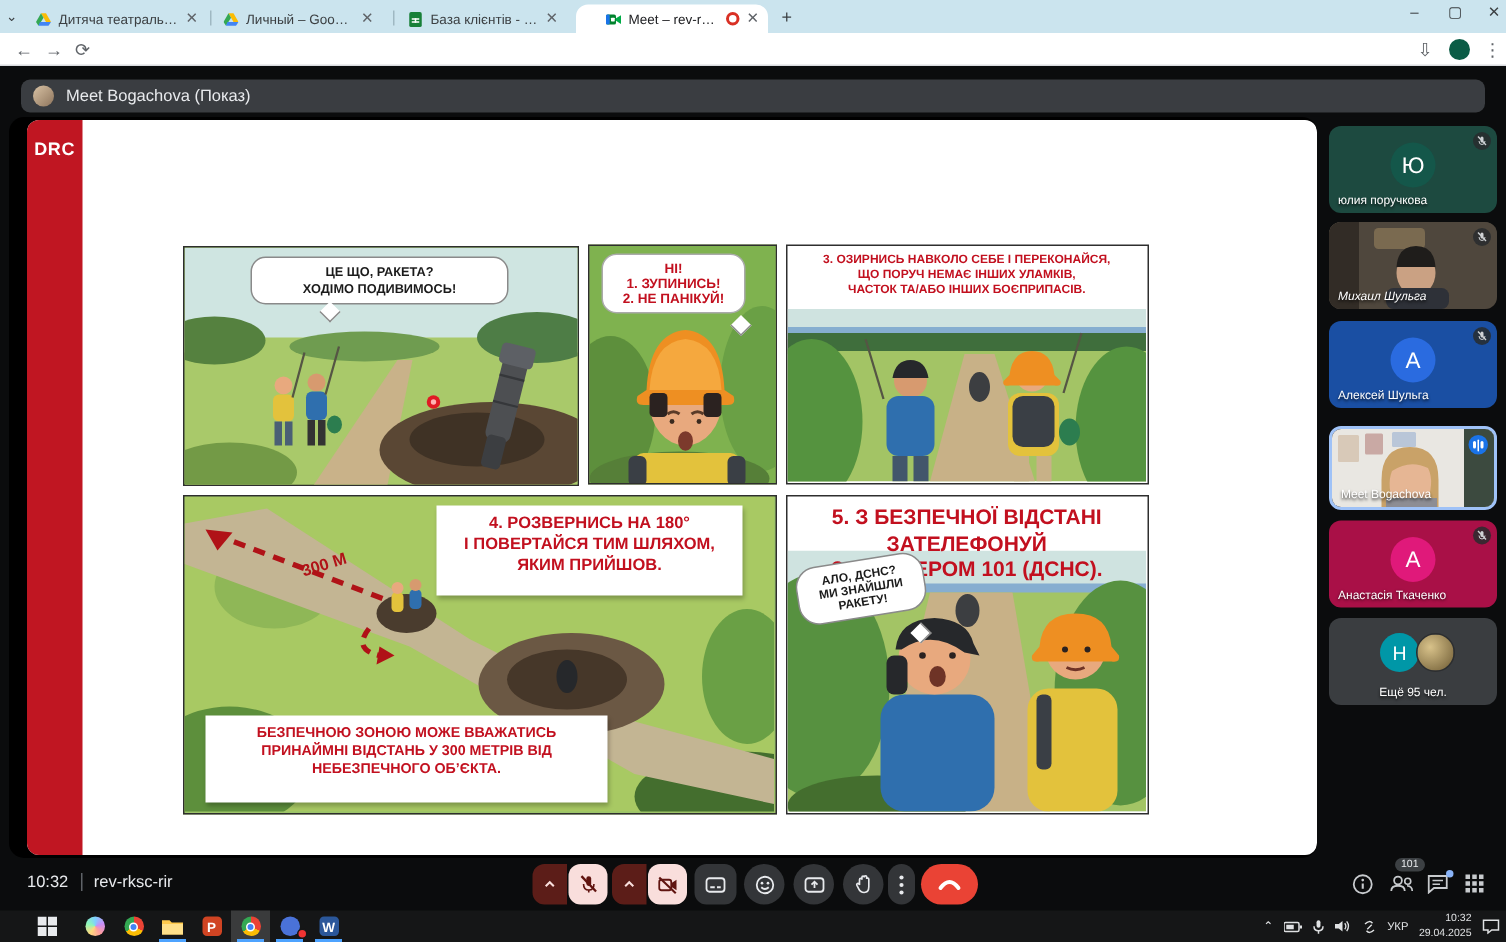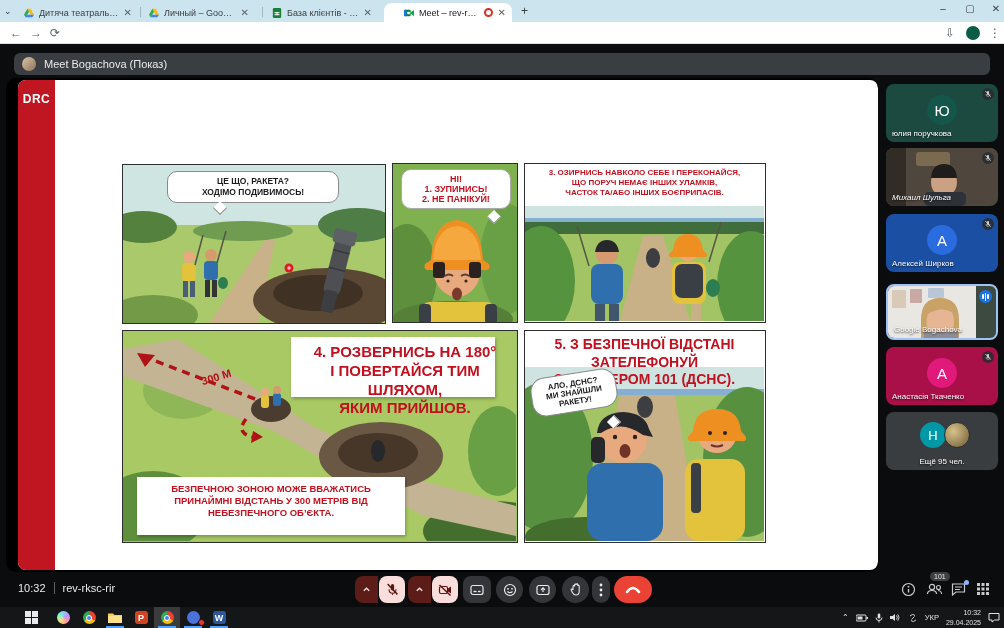--- a/index.html
+++ b/index.html
@@ -218,21 +218,21 @@
             <path d="M38 96 Q40 58 64 56 Q88 58 90 96 L96 100 Q98 106 92 106 L36 106 Q30 106 32 100 Z" fill="#ee8f22"></path>
             <path d="M40 96 Q42 64 64 62 Q86 64 88 96" fill="#f5a83e"></path>
             <rect x="40" y="98" width="12" height="16" fill="#2b2220" rx="3"></rect>
             <rect x="76" y="98" width="12" height="16" fill="#2b2220" rx="3"></rect>
             <path d="M52 112 Q56 109 60 112" stroke="#5a3b28" stroke-width="2" fill="none"></path>
             <path d="M68 112 Q72 109 76 112" stroke="#5a3b28" stroke-width="2" fill="none"></path>
             <circle cx="55" cy="117" r="1.6" fill="#3a2a1e"></circle>
               <circle cx="73" cy="117" r="1.6" fill="#3a2a1e"></circle>
             <ellipse cx="64" cy="130" rx="5" ry="6.5" fill="#7c3a2c"></ellipse>
           </svg>
-          <div class="bubble" style="left:8px;top:5px;width:110px;padding:4px 13px;font-size:9px;color:#c2101f;border-color:#aaa;">НІ!
+          <div class="bubble" style="left:8px;top:5px;width:96px;padding:4px 13px;font-size:9px;color:#c2101f;border-color:#aaa;">НІ!
 1. ЗУПИНИСЬ!
 2. НЕ ПАНІКУЙ!</div>
           <div class="bubble-tail" style="left:96px;top:48px;"></div>
         </div>
 
         <div class="panel abs" style="left:506px;top:83px;width:242px;height:160px;background:#fff;">
           <svg class="abs" style="left:0;top:42px;" width="239" height="115" viewBox="0 0 239 115">
             <rect width="239" height="20" fill="#cfe3e0"></rect>
             <rect y="12" width="239" height="6" fill="#86aed0"></rect>
             <rect y="16" width="239" height="14" fill="#3f6e3c"></rect>
@@ -281,21 +281,21 @@
             <rect x="150" y="62" width="8" height="13" rx="3" fill="#2f6fae"></rect>
             <circle cx="142" cy="61" r="4" fill="#e8a97e"></circle>
               <circle cx="154" cy="59" r="4" fill="#d79a6f"></circle>
             <path d="M123 88 Q112 102 130 106" stroke="#b01217" stroke-width="3.5" fill="none" stroke-dasharray="7 5"></path>
             <polygon points="130,100 140,106 128,112" fill="#b01217"></polygon>
             <line x1="132" y1="68" x2="22" y2="26" stroke="#b01217" stroke-width="3.5" stroke-dasharray="8 6"></line>
             <polygon points="14,22 32,24 22,36" fill="#b01217"></polygon>
           </svg>
           <div class="abs" style="left:78px;top:40px;transform:rotate(-17deg);color:#b01217;font-weight:bold;font-size:11px;">300 М</div>
           <div class="notebox" style="left:168px;top:6px;width:204px;height:60px;">
-            <div class="cap" style="left:16px;top:6px;width:196px;font-size:15px;">4. РОЗВЕРНИСЬ НА 180°
+            <div class="cap" style="left:4px;top:6px;width:196px;font-size:11px;">4. РОЗВЕРНИСЬ НА 180°
 І ПОВЕРТАЙСЯ ТИМ ШЛЯХОМ,
 ЯКИМ ПРИЙШОВ.</div>
           </div>
           <div class="notebox" style="left:14px;top:146px;width:268px;height:58px;">
             <div class="cap" style="left:4px;top:6px;width:260px;font-size:9.5px;">БЕЗПЕЧНОЮ ЗОНОЮ МОЖЕ ВВАЖАТИСЬ
 ПРИНАЙМНІ ВІДСТАНЬ У 300 МЕТРІВ ВІД
 НЕБЕЗПЕЧНОГО ОБ’ЄКТА.</div>
           </div>
         </div>
 
@@ -373,40 +373,40 @@
 
       <div class="ptile abs" style="top:136px;background:#1a4fa3;">
         <div class="pletter" style="background:#2a6be0;">А</div>
         <div class="pmute">
           <svg width="8" height="8" viewBox="0 0 12 12">
               <rect x="4.5" y="1.5" width="3" height="6" rx="1.5" fill="#cfd2d5"></rect>
               <path d="M3 6 Q3 9.5 6 9.5 Q9 9.5 9 6" stroke="#cfd2d5" fill="none"></path>
               <line x1="2" y1="1.5" x2="10" y2="10" stroke="#cfd2d5" stroke-width="1.3"></line>
             </svg>
         </div>
-        <div class="pname">Алексей Ширков</div>
+        <div class="pname">Алексей Шульга</div>
       </div>
 
       <div class="ptile abs" style="top:206px;height:56px;border:2px solid #9fc2f7;">
         <svg class="abs" style="left:0;top:0;" width="108" height="52" viewBox="0 0 108 52">
           <rect width="108" height="52" fill="#e9e7e2"></rect>
           <rect x="4" y="4" width="14" height="18" rx="1" fill="#d8c9b8"></rect>
           <rect x="22" y="3" width="12" height="14" rx="1" fill="#c9a9a4"></rect>
           <rect x="40" y="2" width="16" height="10" rx="1" fill="#b9c6d8"></rect>
           <rect x="88" y="0" width="20" height="52" fill="#3c4a3f"></rect>
           <ellipse cx="52" cy="34" rx="17" ry="19" fill="#e6b694"></ellipse>
           <path d="M33 34 Q33 12 52 12 Q71 12 71 34 L71 52 L62 52 Q69 36 64 26 Q52 20 40 28 Q36 38 42 52 L33 52 Z" fill="#c9a268"></path>
           <rect x="36" y="46" width="34" height="8" fill="#8d8d93"></rect>
         </svg>
         <div class="speaking">
           <i style="height:5px;"></i>
             <i style="height:8px;"></i>
             <i style="height:5px;"></i>
         </div>
-        <div class="pname">Google Bogachova</div>
+        <div class="pname">Meet Bogachova</div>
       </div>
 
       <div class="ptile abs" style="top:269px;background:#a91047;">
         <div class="pletter" style="background:#e0197a;">А</div>
         <div class="pmute">
           <svg width="8" height="8" viewBox="0 0 12 12">
               <rect x="4.5" y="1.5" width="3" height="6" rx="1.5" fill="#cfd2d5"></rect>
               <path d="M3 6 Q3 9.5 6 9.5 Q9 9.5 9 6" stroke="#cfd2d5" fill="none"></path>
               <line x1="2" y1="1.5" x2="10" y2="10" stroke="#cfd2d5" stroke-width="1.3"></line>
             </svg>

